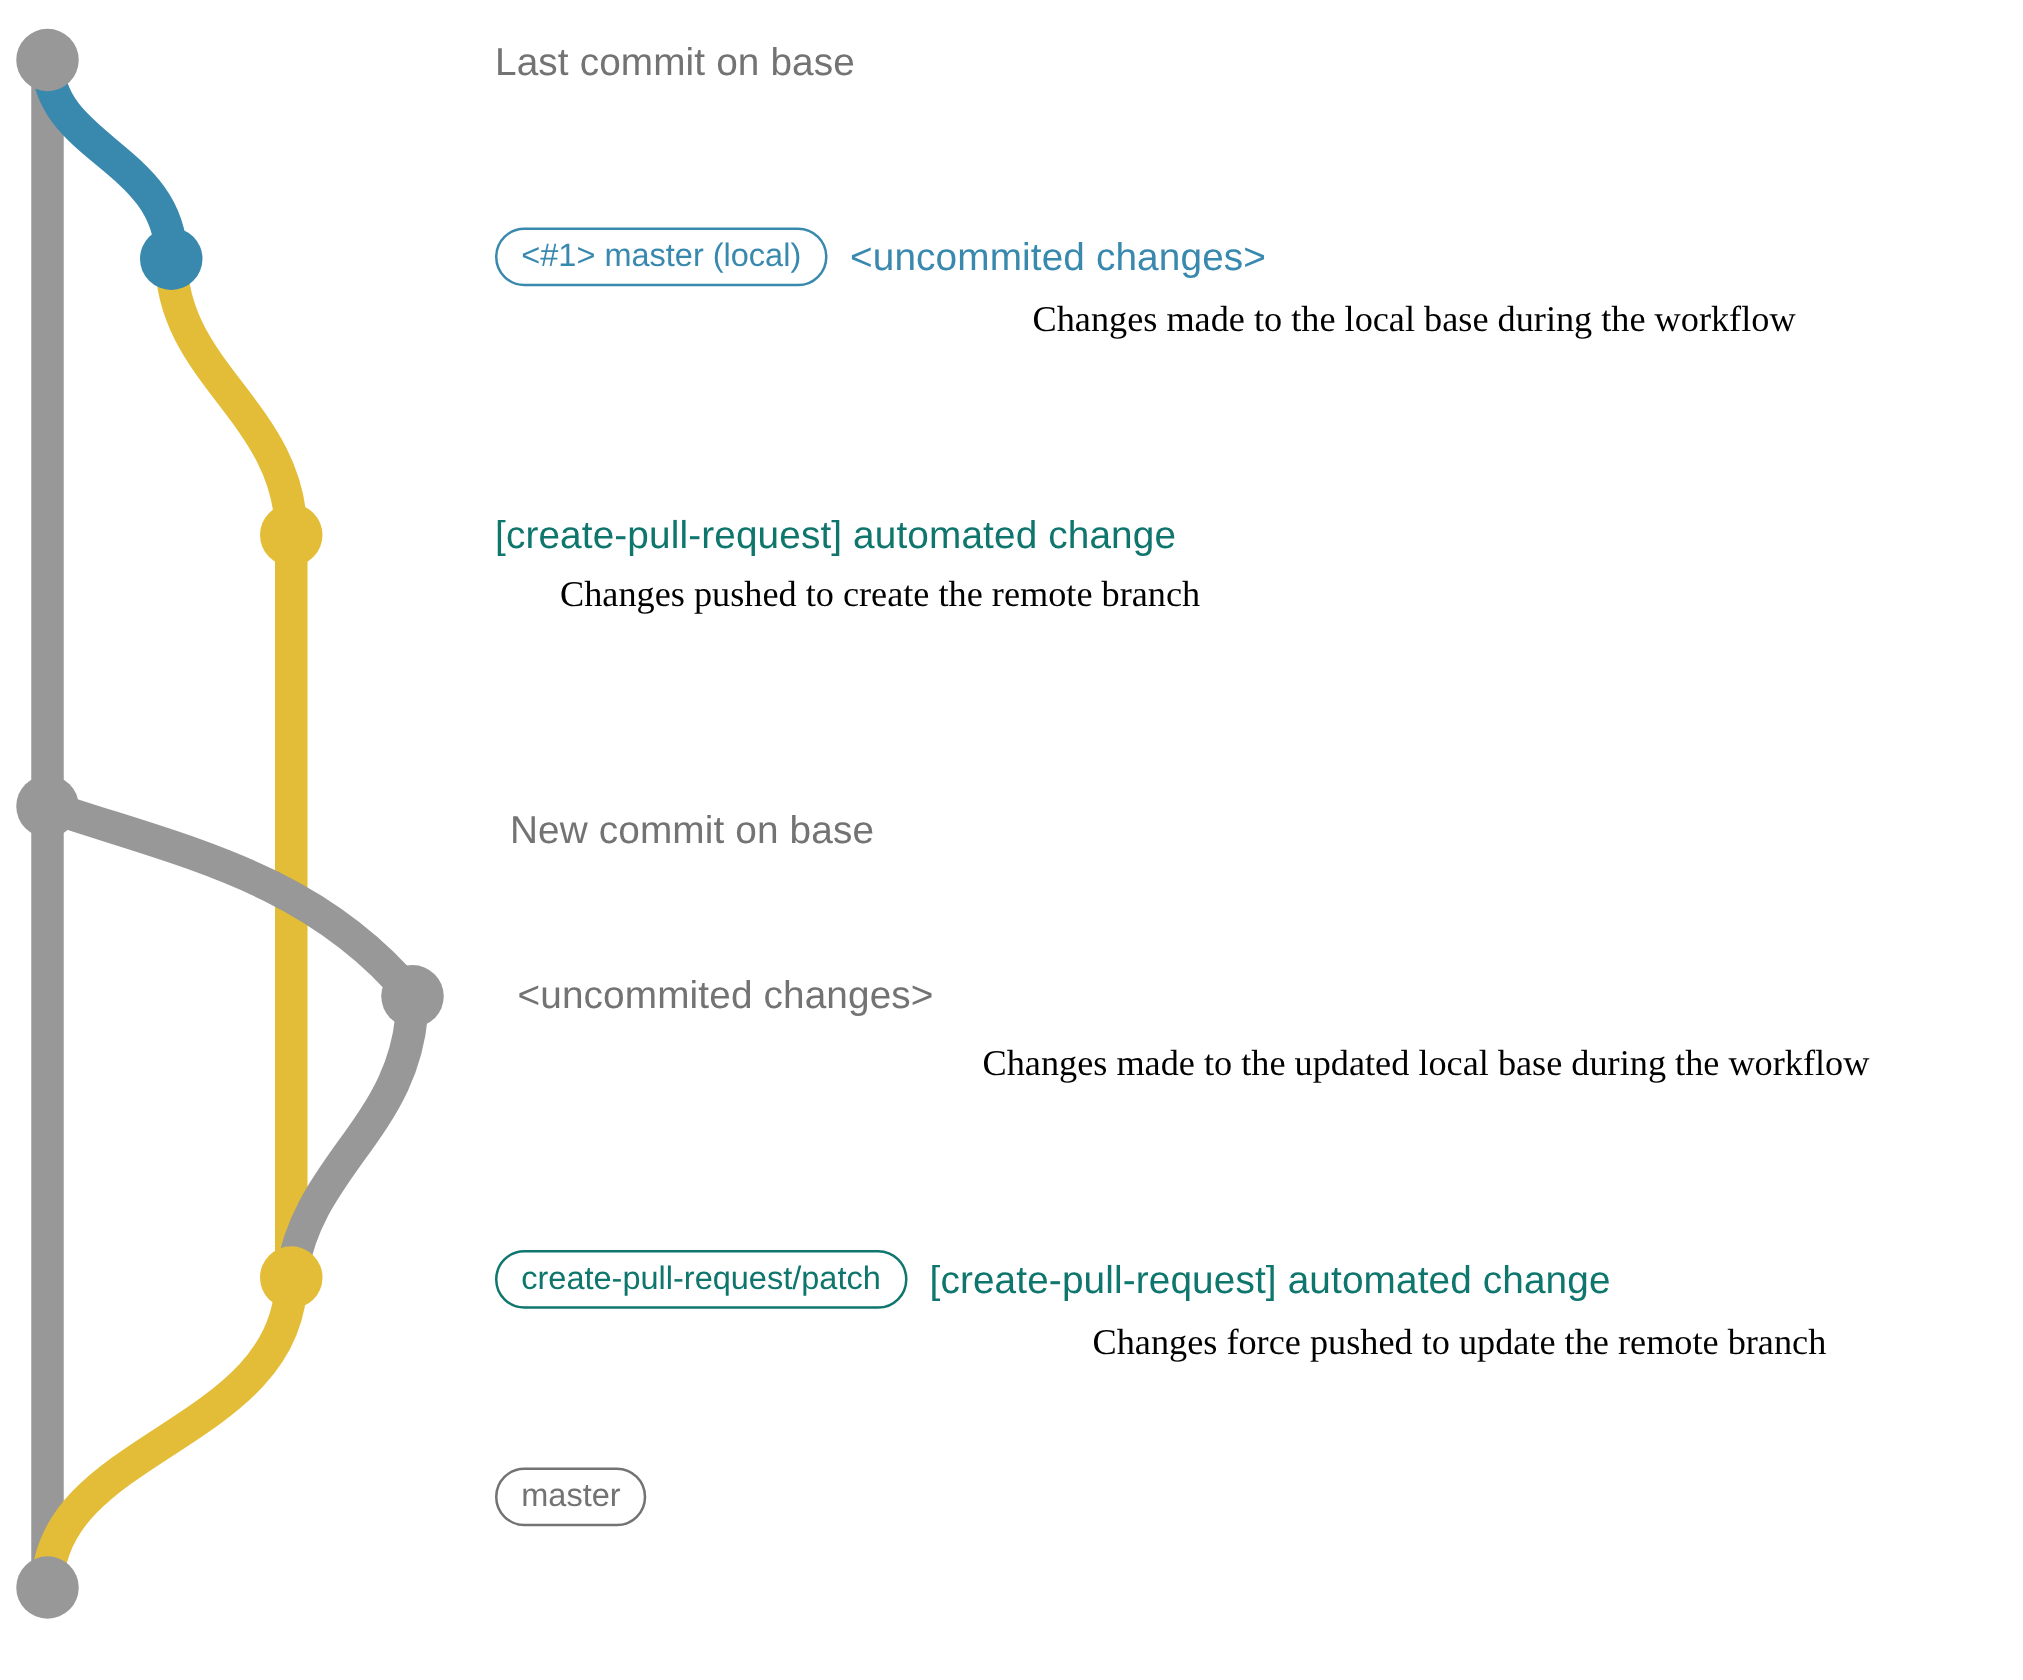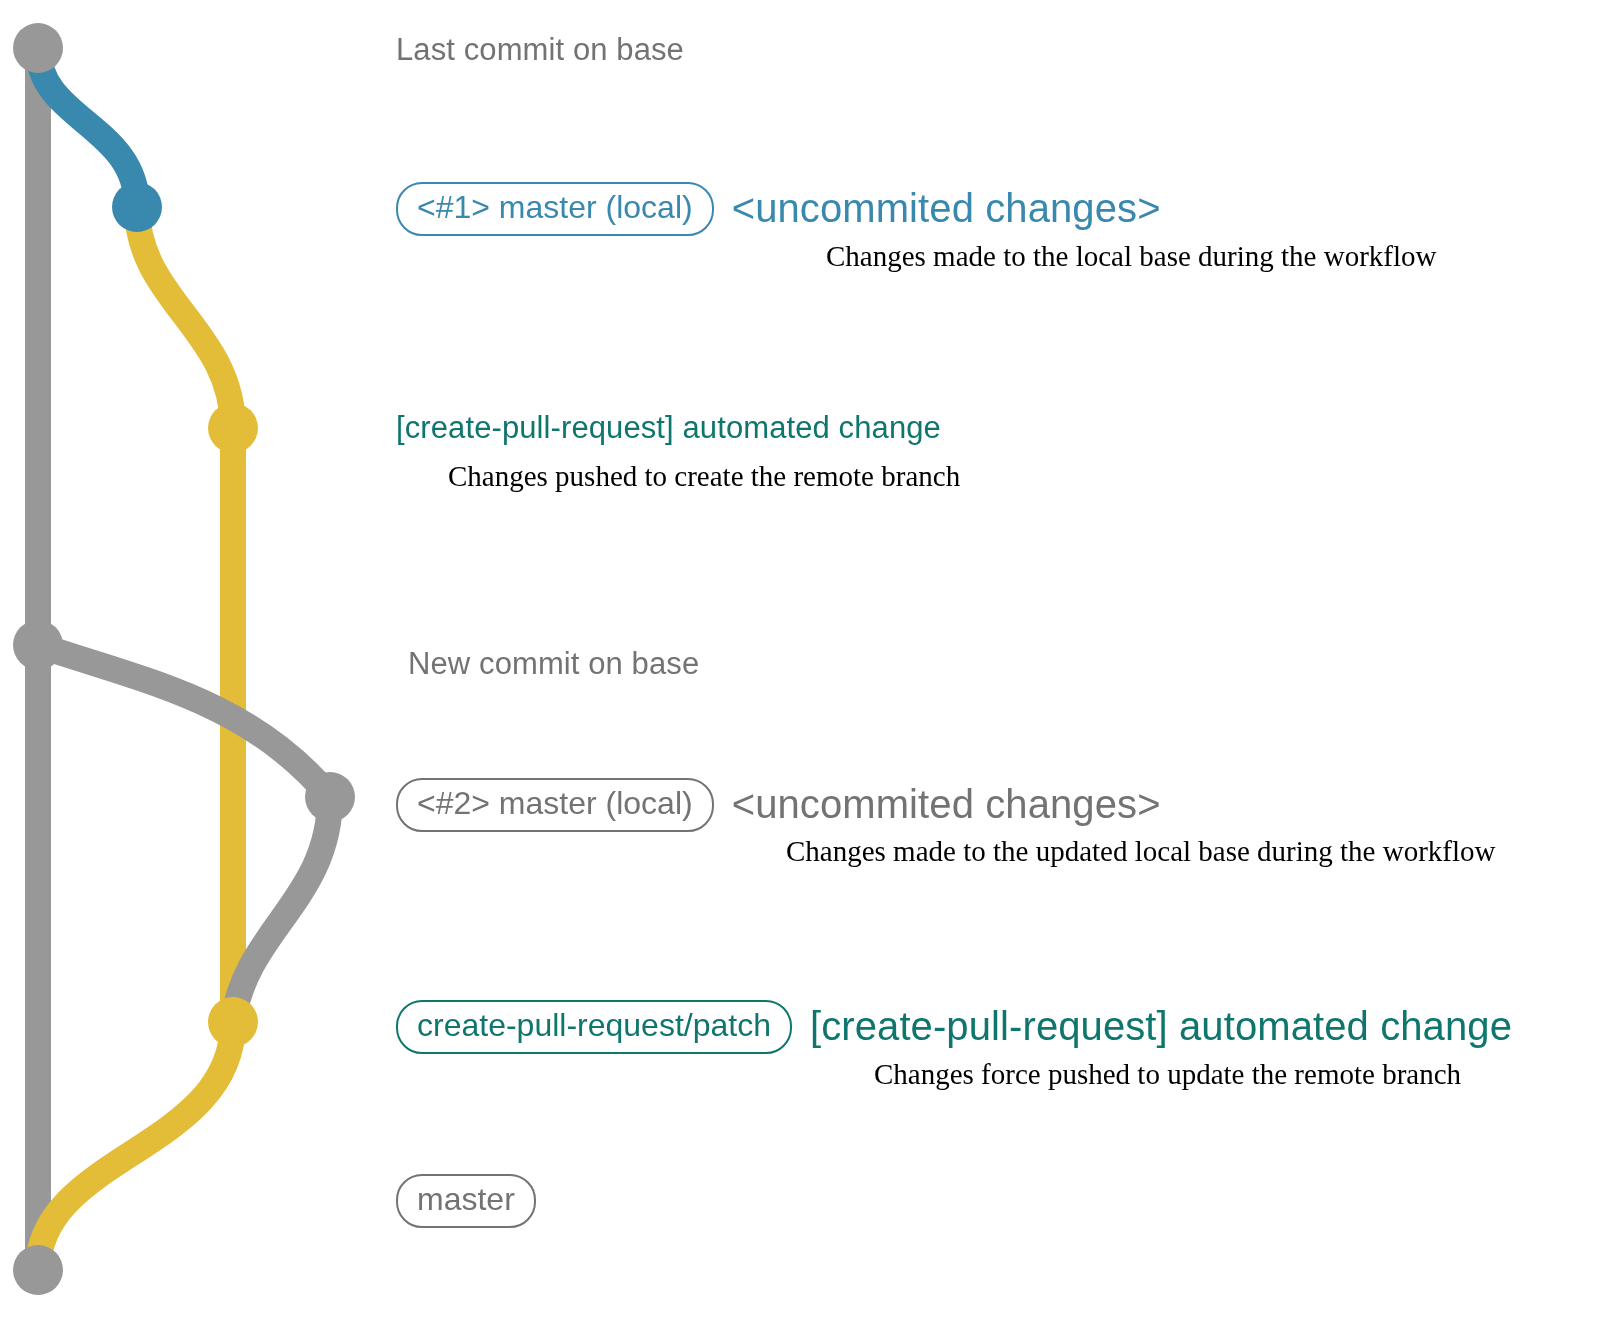--- a/index.html
+++ b/index.html
@@ -36,28 +36,28 @@
     font-size: 31px;
     letter-spacing: 0.1px;
   }
 
   .badge {
     display: inline-block;
     border: 2px solid currentColor;
     border-radius: 26px;
     padding: 7px 19px 9px 19px;
     font-family: "Liberation Sans", sans-serif;
-    font-size: 32px;
+    font-size: 26px;
     line-height: 1.05;
     background: #ffffff;
   }
 
   .commit-msg {
     font-family: "Liberation Sans", sans-serif;
-    font-size: 40px;
+    font-size: 31px;
     margin-left: 18px;
     letter-spacing: 0.1px;
   }
 
   .desc {
     position: absolute;
     font-family: "Liberation Serif", serif;
     font-size: 29px;
     color: #000000;
     white-space: nowrap;
@@ -107,21 +107,20 @@
 <div class="row" style="left:396px; top:410px;">
   <span class="plain-label c-yellow">[create-pull-request] automated change</span>
 </div>
 <div class="desc" style="left:414px; top:460px;margin-left:34px;">Changes pushed to create the remote branch</div>
 
 <div class="row" style="left:408px; top:630px;margin-top:16px;">
   <span class="plain-label c-gray">New commit on base</span>
 </div>
 
 <div class="row" style="left:396px; top:778px;">
-  <span class="badge c-gray">&lt;#2&gt; master (local)</span>
   <span class="commit-msg c-gray">&lt;uncommited changes&gt;</span>
 </div>
 <div class="desc" style="left:786px; top:835px;">Changes made to the updated local base during the workflow</div>
 
 <div class="row" style="left:396px; top:1000px;">
   <span class="badge c-yellow">create-pull-request/patch</span>
   <span class="commit-msg c-yellow">[create-pull-request] automated change</span>
 </div>
 <div class="desc" style="left:874px; top:1058px;">Changes force pushed to update the remote branch</div>
 

